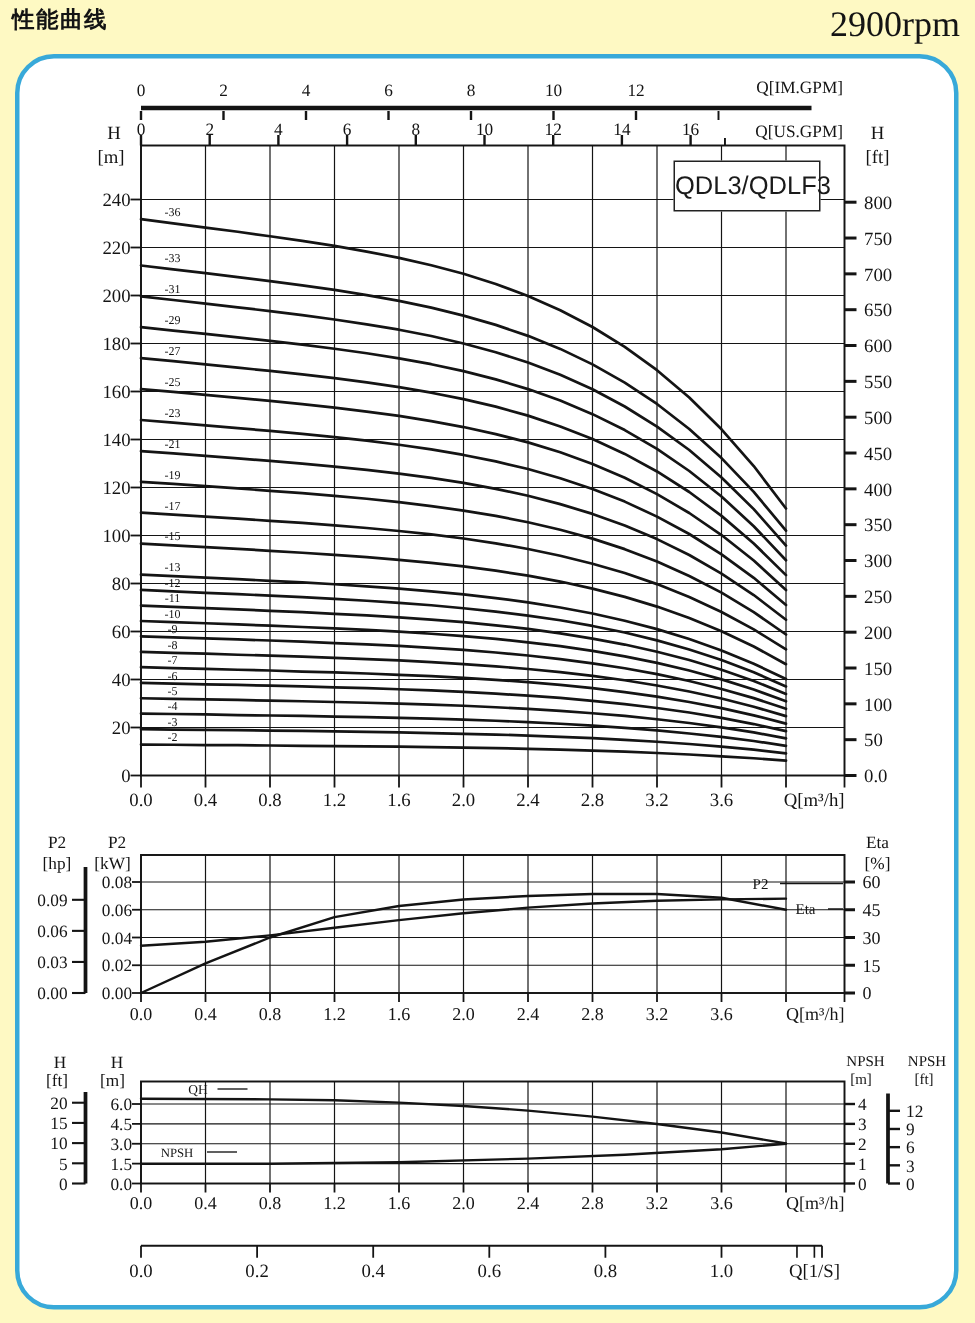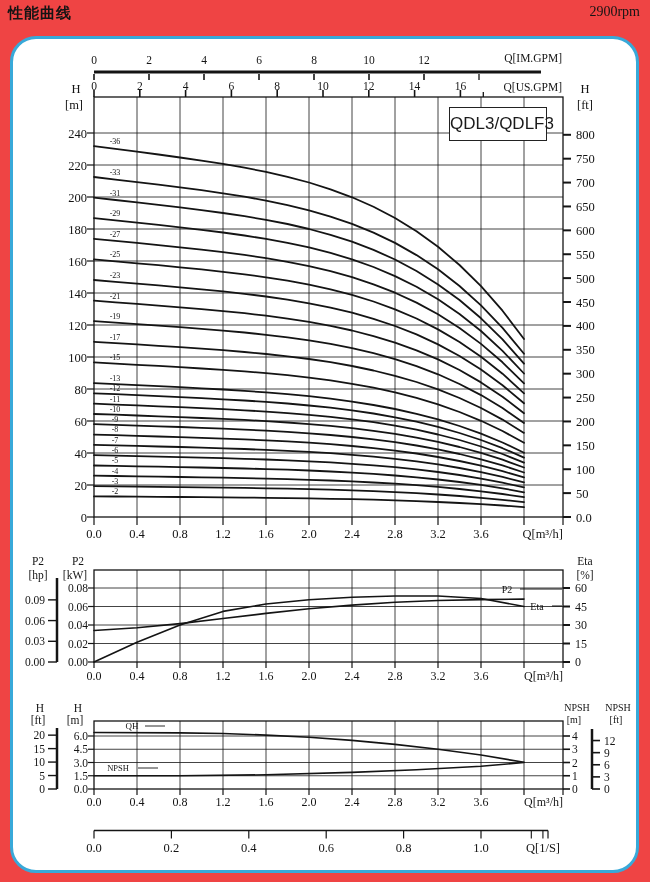--- a/index.html
+++ b/index.html
@@ -1,21 +1,21 @@
 <!DOCTYPE html>
 <html><head>
 <meta charset="utf-8">
 <style>
   html,body{margin:0;padding:0;background:#ffffff;}
-  .page{position:relative;width:650px;height:882px;background:#ef4444;overflow:hidden;
+  .page{position:relative;width:650px;height:882px;background:#fef9c3;overflow:hidden;
         font-family:"Liberation Serif", serif;color:#141414;}
   .hdr-title{position:absolute;left:8px;top:4px;font-family:"Liberation Sans",sans-serif;
              font-weight:bold;font-size:15px;letter-spacing:1px;}
   .hdr-rpm{position:absolute;right:10px;top:4px;font-family:"Liberation Serif",serif;
-           font-size:14px;}
+           font-size:24px;}
   .chart-frame{position:absolute;left:10px;top:36px;width:629px;height:837px;
                border:3px solid #38a9d9;border-radius:26px;box-sizing:border-box;background:#fff;}
   svg{position:absolute;left:0;top:0;}
   .model-badge{position:absolute;left:449px;top:107px;width:96px;height:32px;
                border:1.6px solid #222;background:#fff;line-height:32px;
                font-family:"Liberation Sans",sans-serif;font-size:17px;color:#1a1a1a;}
 </style>
 </head>
 <body>
 

